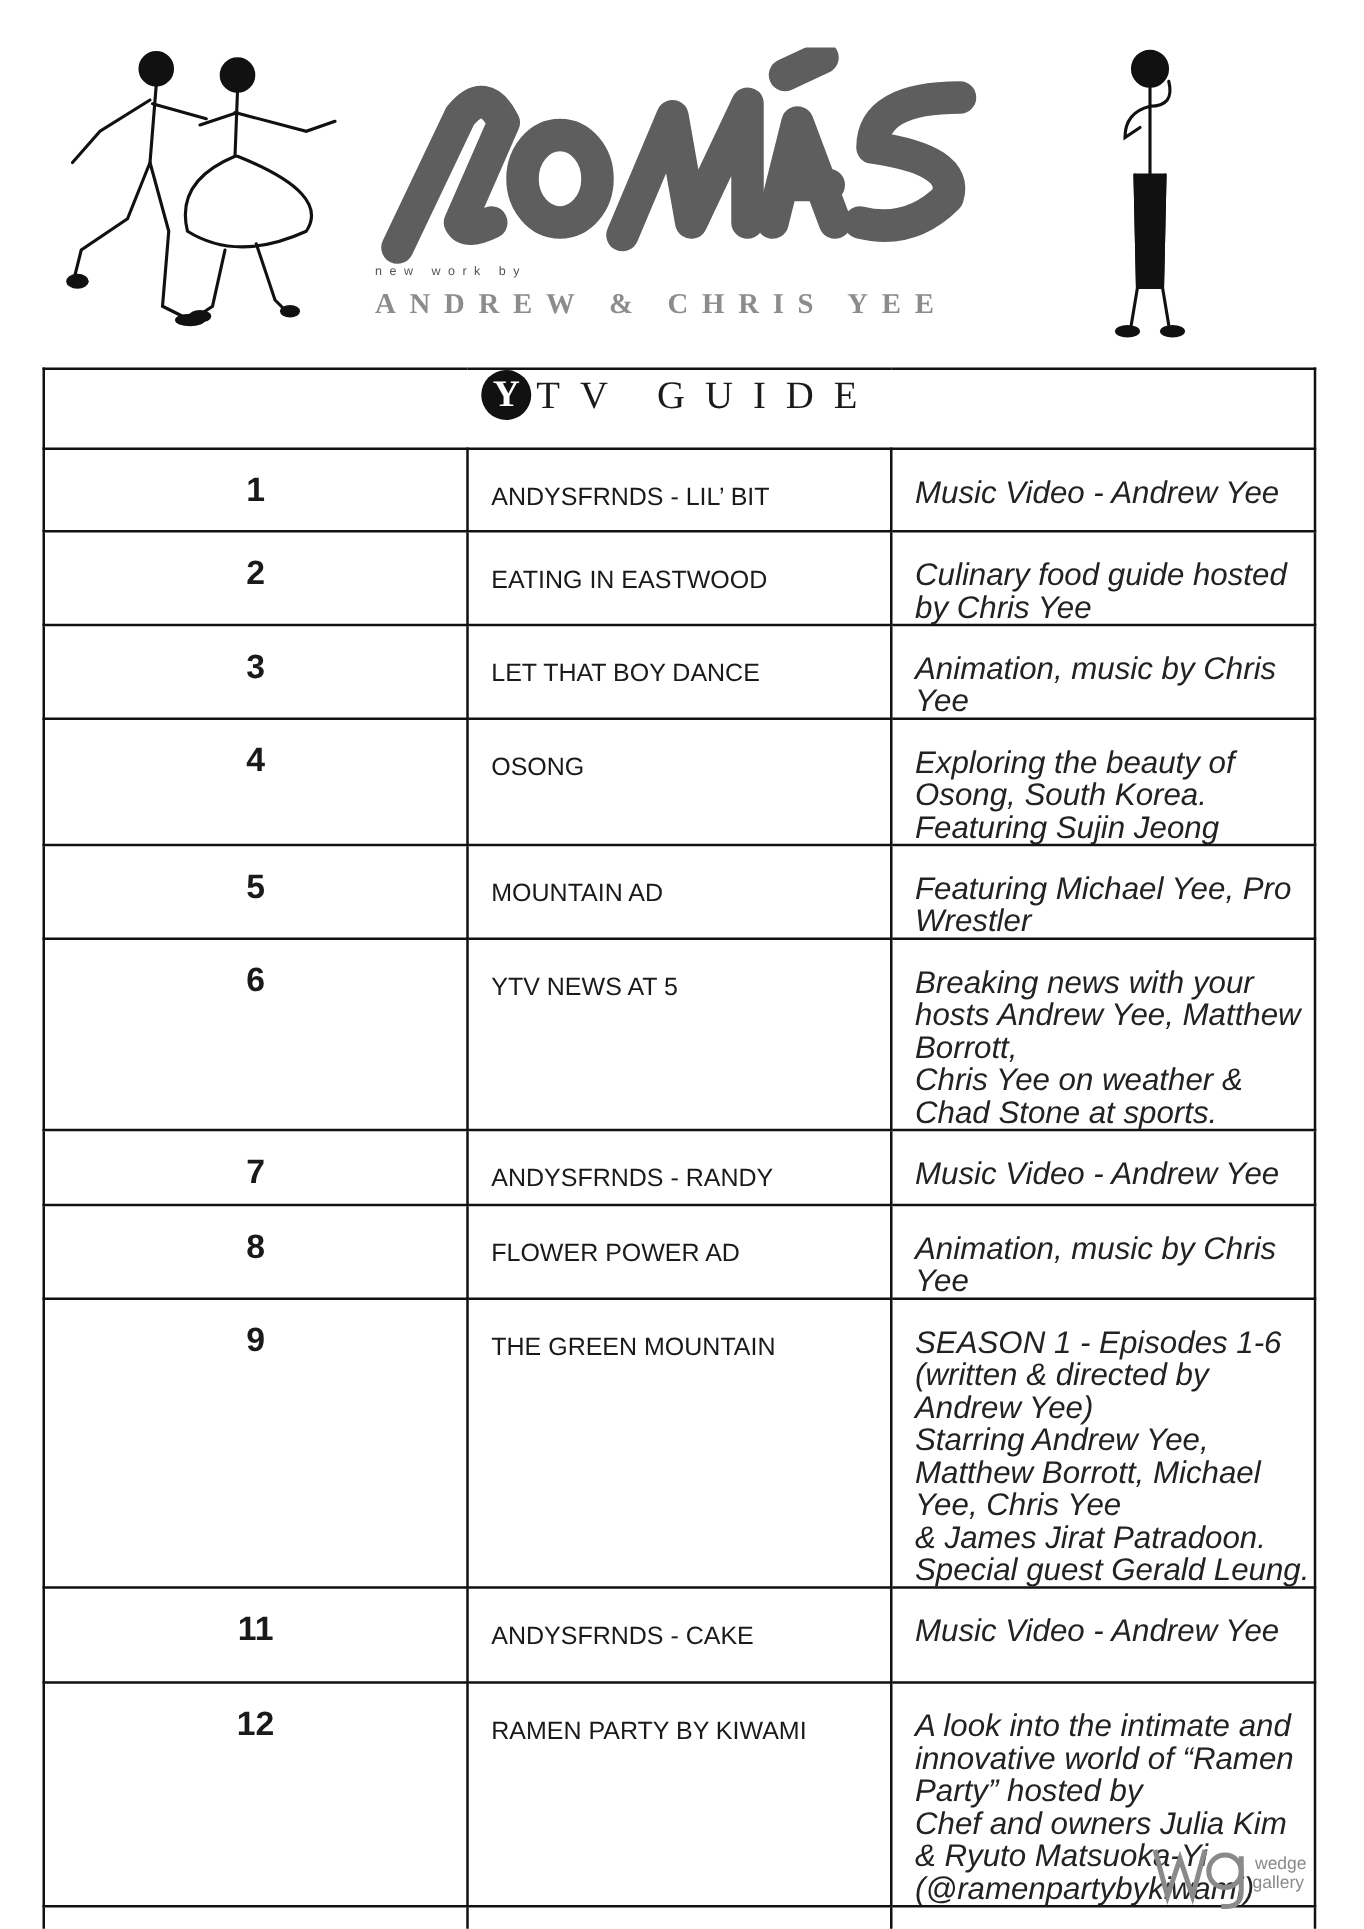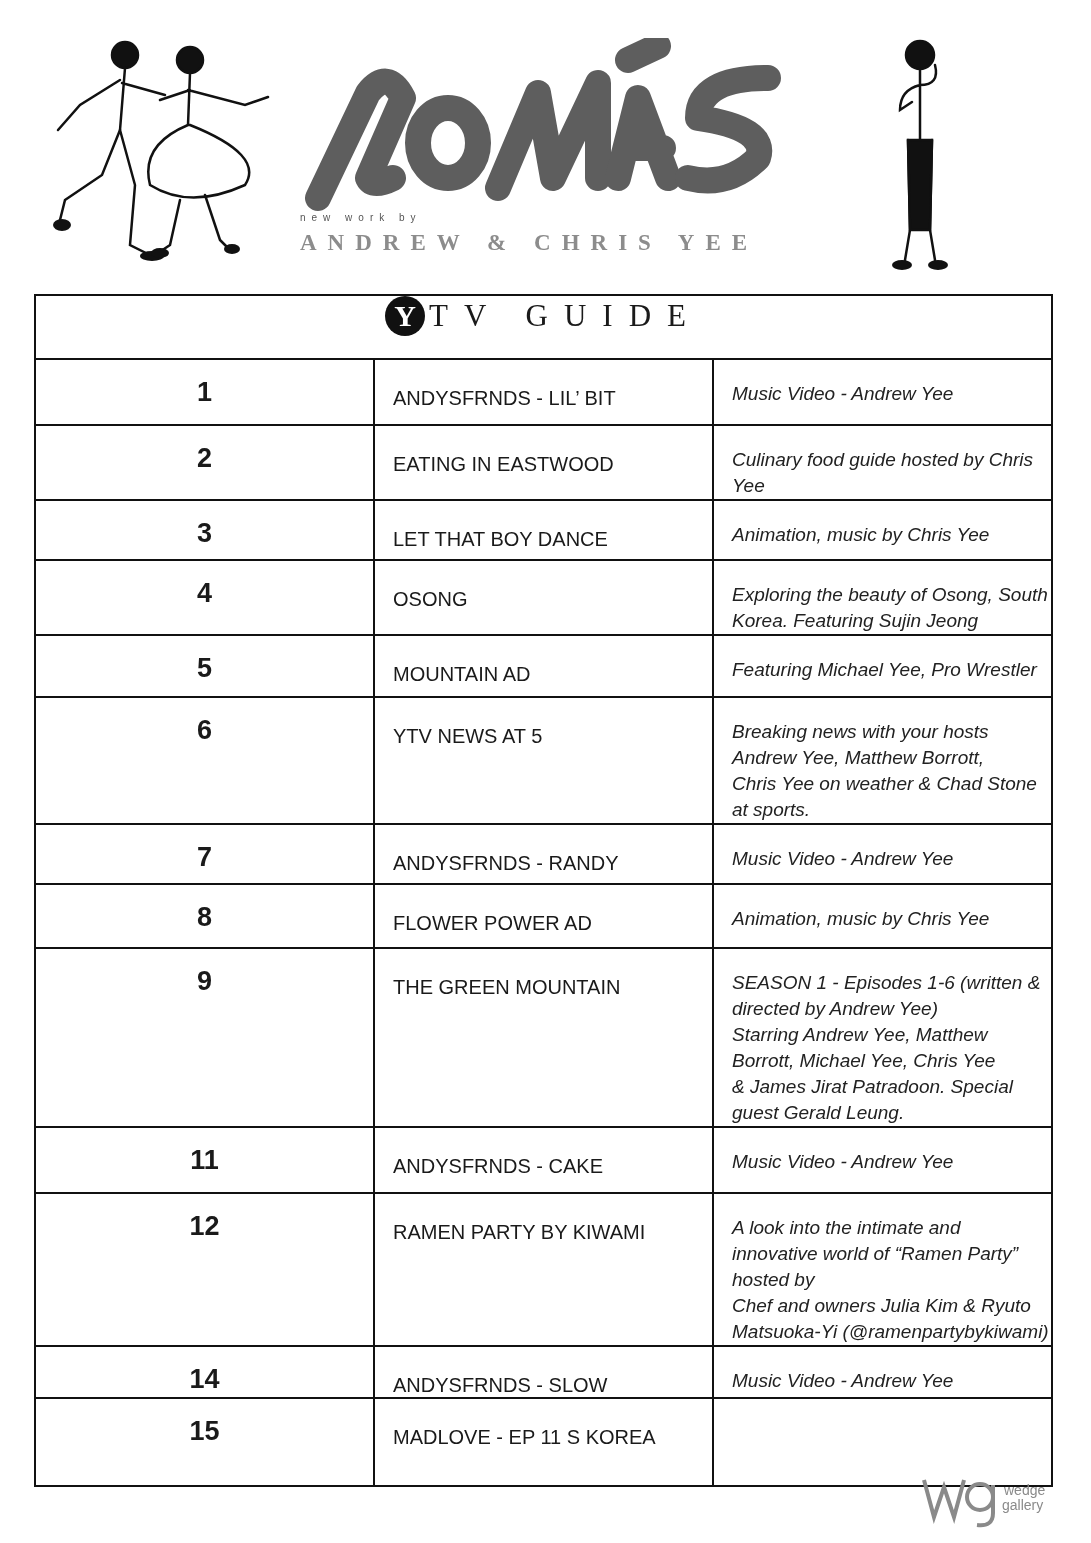--- a/index.html
+++ b/index.html
@@ -12,21 +12,21 @@
   #newwork { top:212px; font-family:"Liberation Sans", sans-serif; font-size:10px; letter-spacing:6px; color:#555; }
   #artists { top:230px; font-family:"Liberation Serif", serif; font-weight:bold; font-size:23px; letter-spacing:11px; color:#8c8c8c; }
   table.guide { position:absolute; left:34px; top:294px; width:1019px; border-collapse:collapse; table-layout:fixed; }
   table.guide td { border:2px solid #111; padding:0; vertical-align:top; }
   .hdr td { height:62px; text-align:center; vertical-align:middle; border-bottom:3px solid #111; }
   .hdr-wrap { display:inline-flex; align-items:center; }
   .ybadge { width:40px; height:40px; border-radius:50%; background:#111; color:#fff; font-family:"Liberation Serif", serif; font-weight:bold; font-size:30px; display:flex; align-items:center; justify-content:center; margin-right:4px; }
   .hdr-title { font-family:"Liberation Serif", serif; font-weight:normal; font-size:31px; letter-spacing:16px; }
   td.num { width:76px; text-align:center; font-weight:bold; font-size:27px; border-right:4px solid #111; }
   td.title { width:300px; font-size:20px; padding-left:18px !important; border-right:4px solid #111; }
-  td.desc { font-style:italic; font-size:19px; padding-left:18px !important; line-height:26px; color:#222; }
+  td.desc { font-style:italic; font-size:25px; padding-left:18px !important; line-height:26px; color:#222; }
   .cell-inner { padding-top:27px; }
   .num .cell-inner { padding-top:17px; }
   .desc .cell-inner { padding-top:21px; }
   .footer { position:absolute; left:36px; top:1544px; font-size:12px; font-weight:bold; color:#0369a1; letter-spacing:3px; line-height:18px; }
   #wg { position:absolute; left:922px; top:1475px; width:135px; height:55px; }
 </style>
 </head>
 <body>
 
 <svg id="art-left" class="art" viewBox="0 0 240 235">
@@ -198,21 +198,21 @@
           <div class="cell-inner">THE GREEN MOUNTAIN</div>
         </td>
         <td class="desc">
           <div class="cell-inner">
             <div>SEASON 1 - Episodes 1-6 (written &amp; directed by Andrew Yee)</div>
             <div>Starring Andrew Yee, Matthew Borrott, Michael Yee, Chris Yee</div>
             <div>&amp; James Jirat Patradoon. Special guest Gerald Leung.</div>
           </div>
         </td>
       </tr>
-      <tr style="height: 66px; margin-left: 44px;">
+      <tr style="height: 76px; margin-left: 44px;">
         <td class="num">
           <div class="cell-inner">11</div>
         </td>
         <td class="title">
           <div class="cell-inner">ANDYSFRNDS - CAKE</div>
         </td>
         <td class="desc">
           <div class="cell-inner">
             <div>Music Video - Andrew Yee</div>
           </div>

